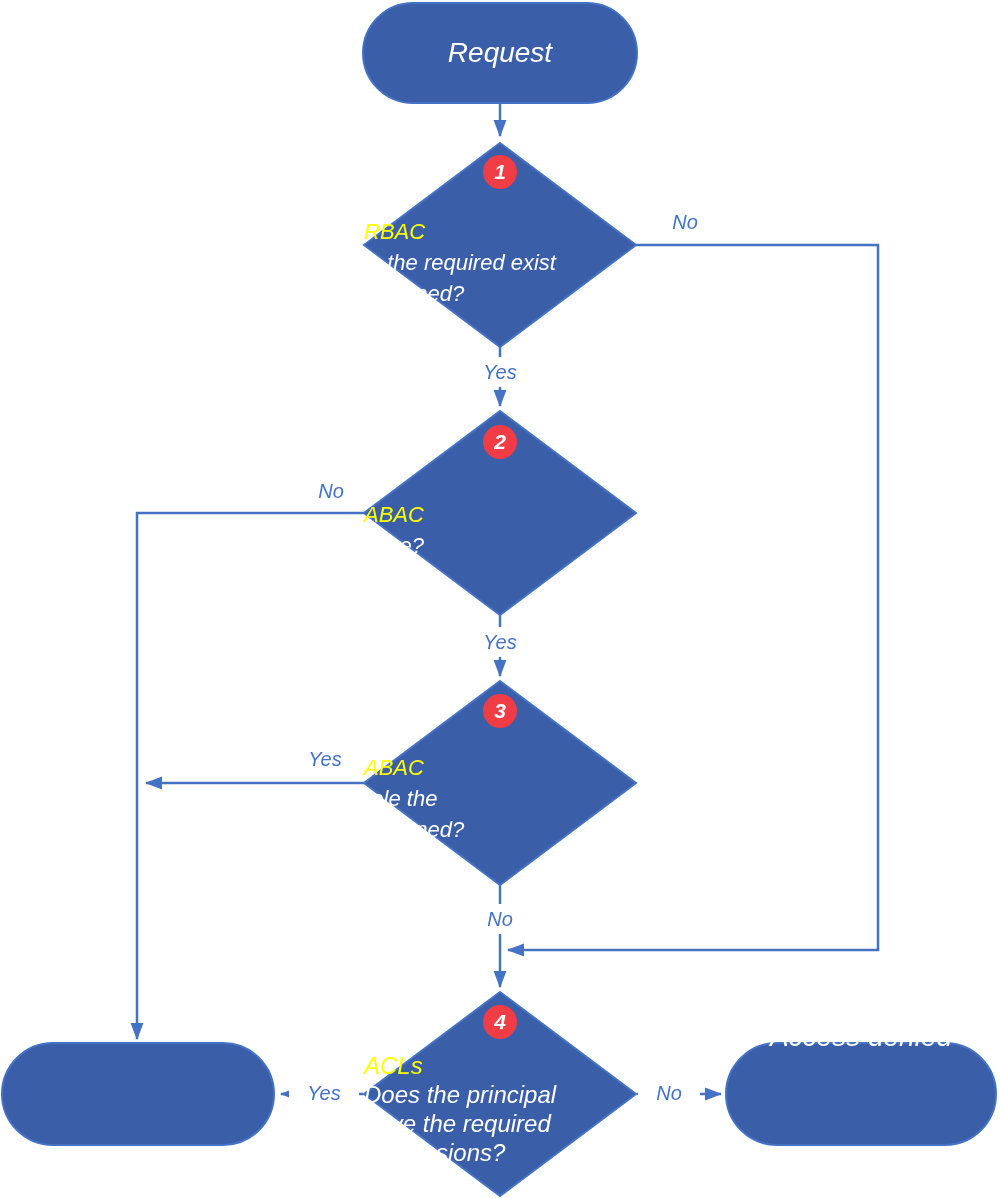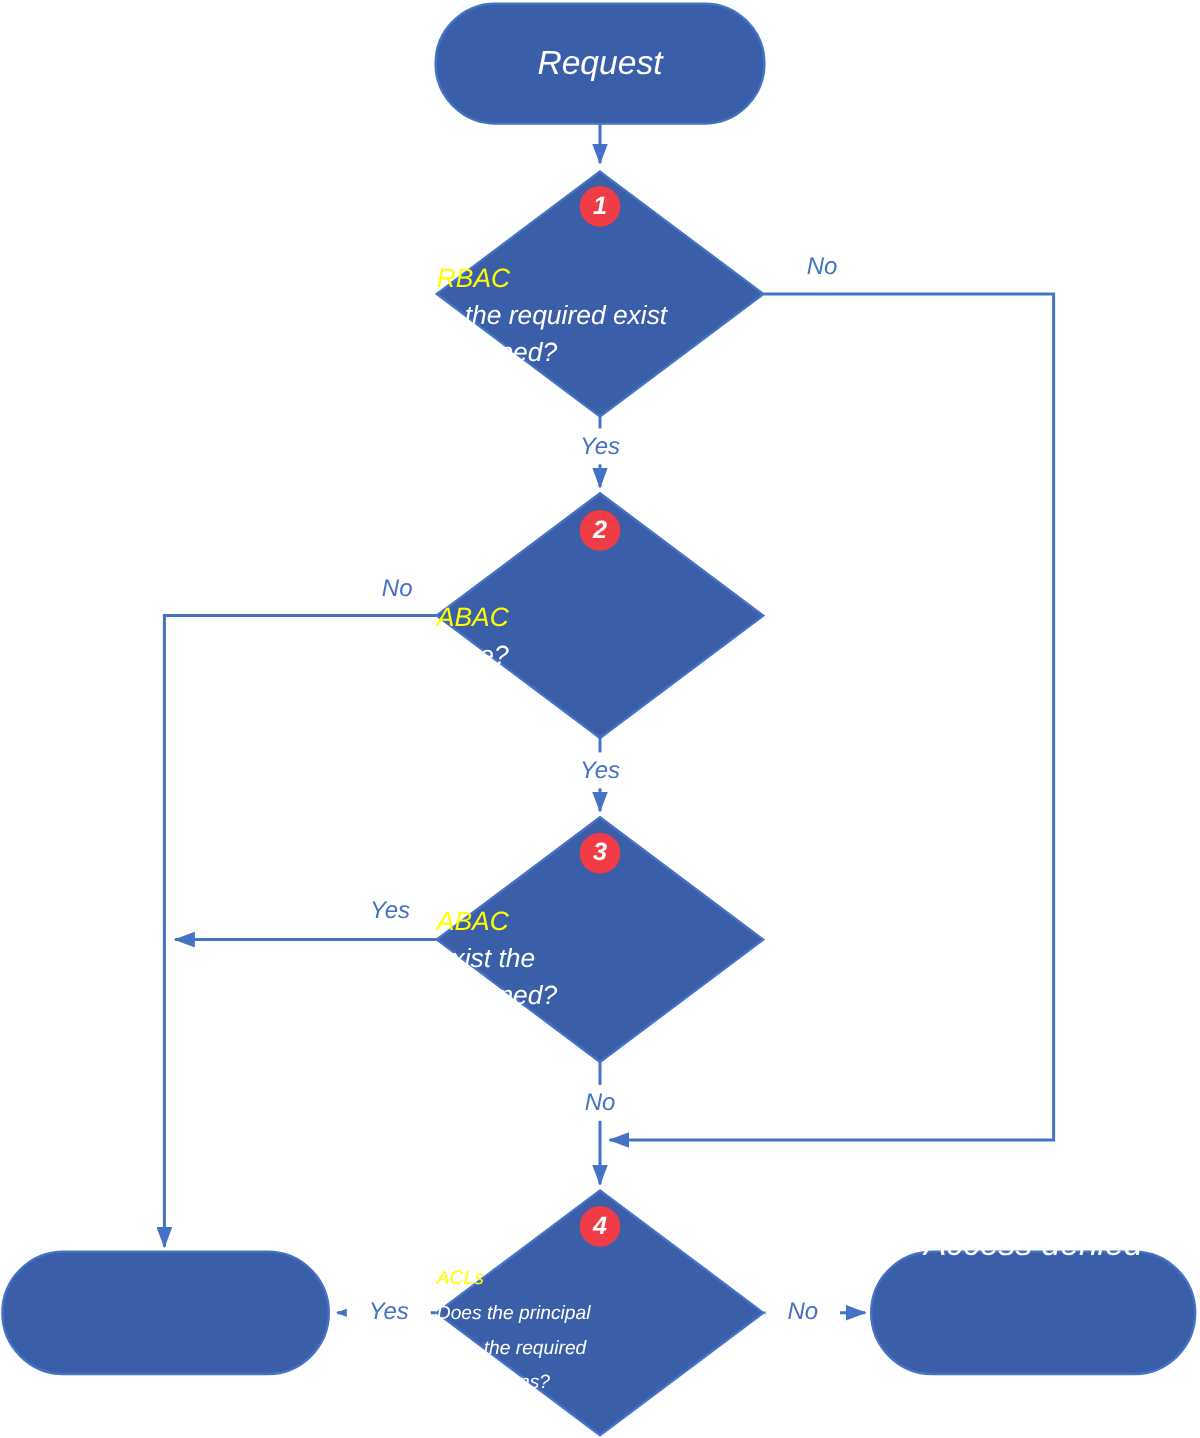--- a/index.html
+++ b/index.html
@@ -46,21 +46,21 @@
     display: flex;
     flex-direction: column;
     align-items: flex-start;
     justify-content: center;
     text-align: center;
     color: #ffffff;
     font-size: 22px;
     line-height: 31px;
   }
   .dtext.small {
-    font-size: 16px;
+    font-size: 24px;
     line-height: 29px;
   }
   .tag { color: #FFFF00; }
   .badge {
     position: absolute;
     width: 34px;
     height: 34px;
     border-radius: 50%;
     background: #F03C44;
     color: #ffffff;
@@ -130,21 +130,21 @@
   <div class="dtext" style="left:364px;top:411px;width:272px;height:204px;padding-top:34px;box-sizing:border-box">
     <span class="tag">ABAC</span>
     <span>have?</span>
   </div>
 
   <div class="badge" style="left:483px;top:694px">
     <span>3</span>
   </div>
   <div class="dtext" style="left:364px;top:681px;width:272px;height:204px;padding-top:30px;box-sizing:border-box">
     <span class="tag">ABAC</span>
-    <span>exist the</span>
+    <span>role the</span>
     <span>assigned?</span>
   </div>
 
   <div class="badge" style="left:483px;top:1005px">
     <span>4</span>
   </div>
   <div class="dtext small" style="left:364px;top:992px;width:272px;height:204px;padding-top:30px;box-sizing:border-box">
     <span class="tag">ACLs</span>
     <span>Does the principal</span>
     <span>have the required</span>

